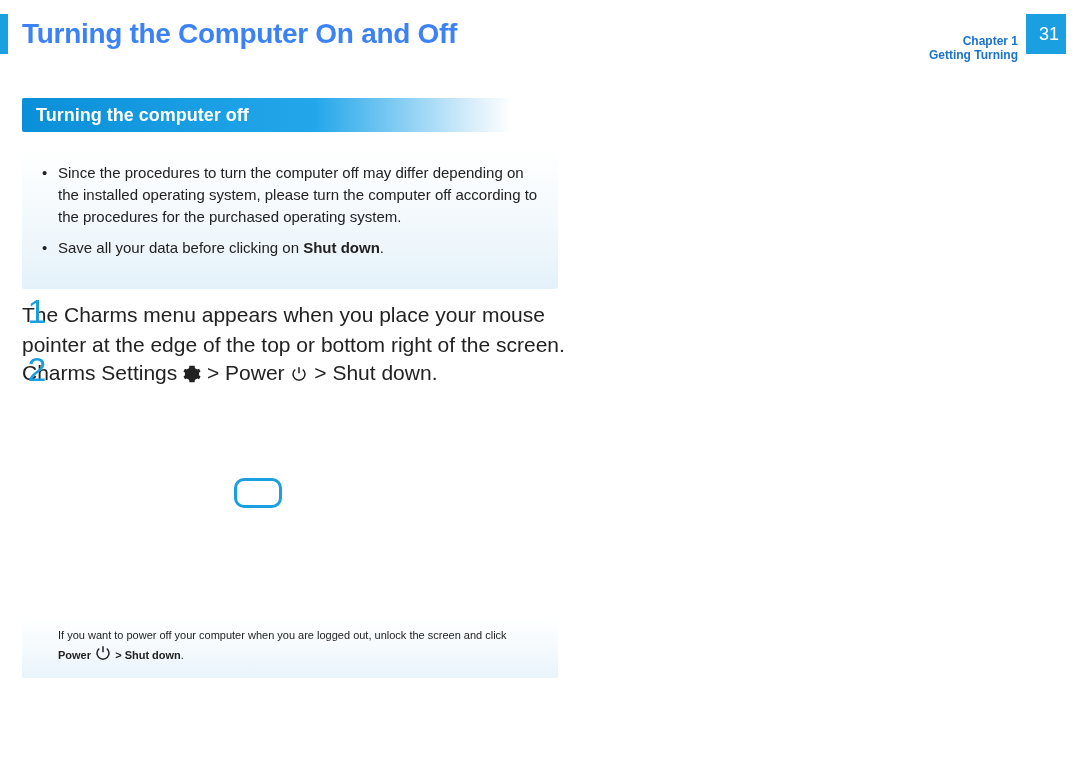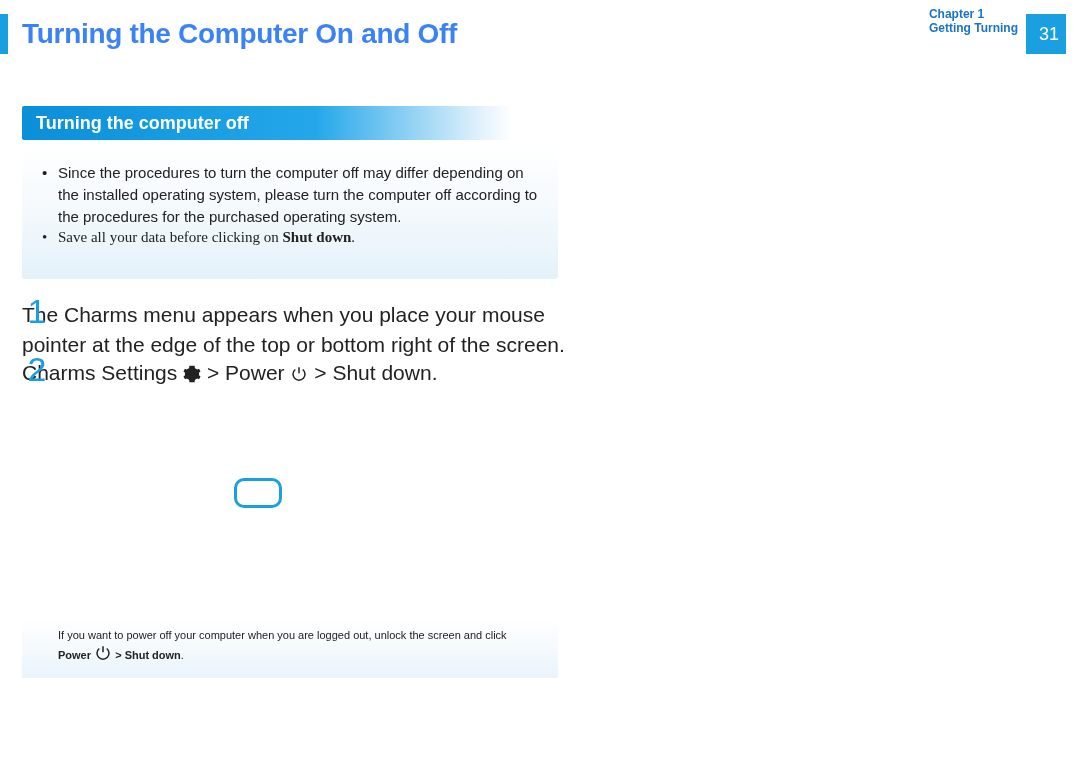--- a/index.html
+++ b/index.html
@@ -2,43 +2,43 @@
 <html><head>
 <meta charset="utf-8">
 <style>
   * { box-sizing: border-box; }
   html, body { margin:0; padding:0; width:1080px; height:766px; font-family: Arial, Helvetica, sans-serif; background:#fff; }
   .page { position:relative; width:1080px; height:766px; }
 
   
   .accent-bar { position:absolute; left:0; top:14px; width:8px; height:40px; background:#1a9fe0; }
   .page-title { position:absolute; left:22px; top:18px; font-size:28px; font-weight:700; color:#3b82f6; letter-spacing:-0.3px; }
-  .chapter-block { position:absolute; right:62px; top:7px; font-size:12px; font-weight:700; color:#1a73c9; text-align:left; line-height:14px; }
+  .chapter-block { position:absolute; right:62px; top:34px; font-size:12px; font-weight:700; color:#1a73c9; text-align:right; line-height:14px; }
   .page-number-badge { position:absolute; right:14px; top:14px; width:40px; height:40px; background:#1a9fe0; color:#fff; font-size:18px; font-weight:400; display:flex; align-items:center; justify-content:center;padding-left:6px; }
 
   
   .section-bar {
     position:absolute; left:22px; top:98px; width:490px; height:34px;
     background: linear-gradient(90deg, #0a8fd9 0%, #24a7ea 60%, #d9eefb 92%, #ffffff 100%);
     border-radius: 2px;
     color:#fff; font-weight:700; font-size:18px;
-    display:flex; align-items:center; padding-left:14px;margin-top:8px;
+    display:flex; align-items:center; padding-left:14px;
   }
 
   
   .note {
     position:absolute; left:22px; top:148px; width:536px;
     background: linear-gradient(180deg, #ffffff 0%, #eef6fb 70%, #e3f1fa 100%);
     border-radius:0 0 3px 3px;
     padding:14px 18px 14px 36px;
     font-size:15px; color:#222; line-height:1.45;
   }
   .note ul { margin:0; padding:0; list-style:none; }
-  .note li { position:relative; padding-left:0; }
-  .note li:last-child { margin-bottom:16px;font-family:Liberation Serif, serif; }
+  .note li { position:relative; padding-left:0; margin-bottom:10px; }
+  .note li:last-child { margin-bottom:16px; }
   .note li::before { content:"•"; position:absolute; left:-16px; top:0; }
   .note .bold { font-weight:700; }
 
   
   .step { position:absolute; left:22px; width:556px; }
   .step-num { color:#1a9fe0; font-size:34px; font-weight:400; font-family: Arial, sans-serif; position:absolute; left:0; top:-8px; width:30px; text-align:center; }
   .step-body { font-size:21px; color:#222; line-height:1.45; }
   .step1 { top:300px; }
   .step2 { top:358px; }
 

